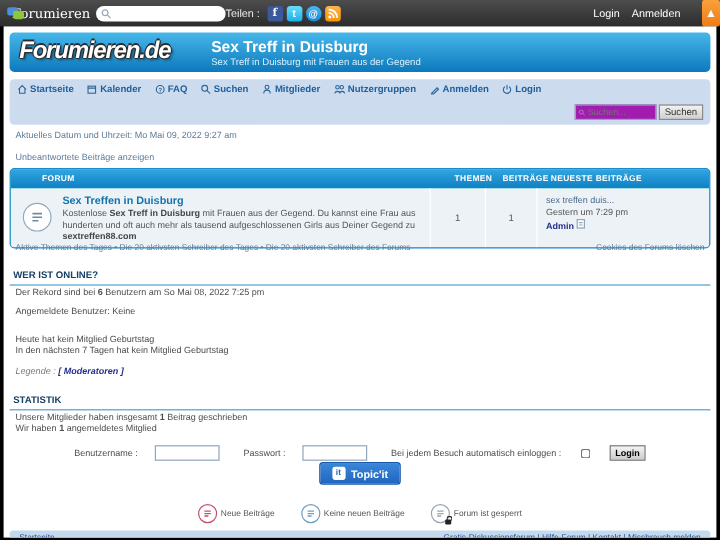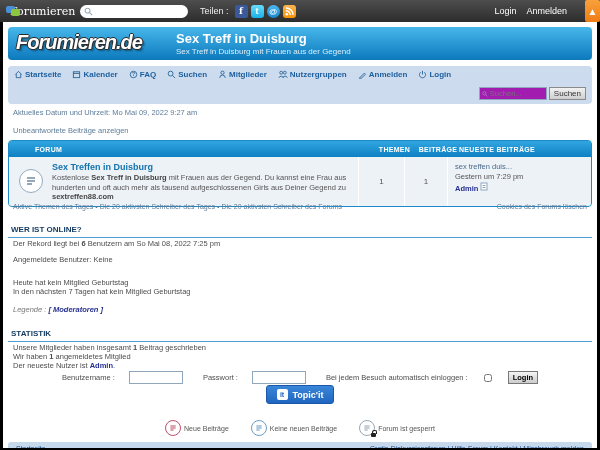--- a/index.html
+++ b/index.html
@@ -8,21 +8,21 @@
   
   .topbar{position:absolute;top:0;left:0;width:600px;height:22px;background:linear-gradient(#4d4d4d,#2c2c2c);display:flex;align-items:center;color:#eee;}
   .brand{display:flex;align-items:center;gap:4px;margin-left:6px;width:66px;}
   .bubbles{position:relative;width:15px;height:13px;}
   .bubbles .b1{position:absolute;left:0;top:1px;width:9px;height:7px;background:#4a90d9;border-radius:2px;}
   .bubbles .b2{position:absolute;left:5px;top:4px;width:9px;height:7px;background:#8dc63f;border-radius:2px;}
   .bubbles .b2:after{content:"";position:absolute;left:1px;bottom:-2px;border:2px solid transparent;border-top-color:#8dc63f;}
   .brand-text{font-family:"DejaVu Serif",serif;font-size:11px;color:#fff;}
   .topsearch{margin-left:8px;width:100px;height:13px;background:#fff;border-radius:8px;display:flex;align-items:center;padding:0 4px;}
   .topsearch input{border:none;outline:none;background:transparent;width:80px;font-size:8px;}
-  .share-label{font-size:9px;margin-left:12px;color:#eee;}
+  .share-label{font-size:9px;color:#eee;}
   .socials{display:flex;gap:3px;margin-left:6px;}
   .soc{width:13px;height:13px;display:flex;align-items:center;justify-content:center;color:#fff;font-size:9px;font-weight:bold;}
   .soc.fb{background:#3b5998;border-radius:2px;font-family:"DejaVu Serif",serif;}
   .soc.tw{background:linear-gradient(#6adcfa,#1ab0e8);border-radius:3px;}
   .soc.at{background:linear-gradient(#4db8f0,#1787d0);border-radius:50%;font-size:8px;}
   .soc.rss{background:linear-gradient(#fbb450,#f89406);border-radius:3px;}
   .topright{margin-left:auto;display:flex;align-items:center;gap:10px;font-size:9px;}
   .topright a{color:#fff;}
   .upbtn{width:15px;height:22px;background:linear-gradient(#f9a13c,#ef7c14);color:#fff;display:flex;align-items:center;justify-content:center;font-size:10px;border-radius:2px;margin-left:8px;cursor:pointer;}
   
@@ -248,32 +248,31 @@
 
   <div class="quicklinks">
     <span>
       <a>Aktive Themen des Tages</a><span> • </span><a>Die 20 aktivsten Schreiber des Tages</a><span> • </span><a>Die 20 aktivsten Schreiber des Forums</a>
     </span>
     <a class="ql-right">Cookies des Forums löschen</a>
   </div>
 
   <div class="sec-head" style="top:203px;">WER IST ONLINE?</div>
   <div class="sec-body" style="top:217px;">
-    <p><span>Der Rekord liegt bei </span><b>6</b><span> Benutzern am So Mai 08, 2022 7:25 pm</span></p>
+    <p><span>Der Rekord sind bei </span><b>6</b><span> Benutzern am So Mai 08, 2022 7:25 pm</span></p>
     <p style="margin-top:7px;">Angemeldete Benutzer: Keine</p>
     <p style="margin-top:14px;">Heute hat kein Mitglied Geburtstag</p>
     <p>In den nächsten 7 Tagen hat kein Mitglied Geburtstag</p>
     <p style="margin-top:9px;" class="legende"><span>Legende : </span><a>[ Moderatoren ]</a></p>
   </div>
 
   <div class="sec-head" style="top:307px;">STATISTIK</div>
   <div class="sec-body" style="top:321px;">
     <p><span>Unsere Mitglieder haben insgesamt </span><b>1</b><span> Beitrag geschrieben</span></p>
     <p><span>Wir haben </span><b>1</b><span> angemeldetes Mitglied</span></p>
-    <p><span>Der neueste Nutzer ist </span><a class="navy">Admin</a><span>.</span></p>
   </div>
 
   <div class="loginrow">
     <label>Benutzername :</label>
     <input type="text" style="">
     <label style="margin-left:6px;">Passwort :</label>
     <input type="password" style="">
     <label style="margin-left:6px;">Bei jedem Besuch automatisch einloggen :</label>
     <input type="checkbox" style="">
     <button class="loginbtn">Login</button>

